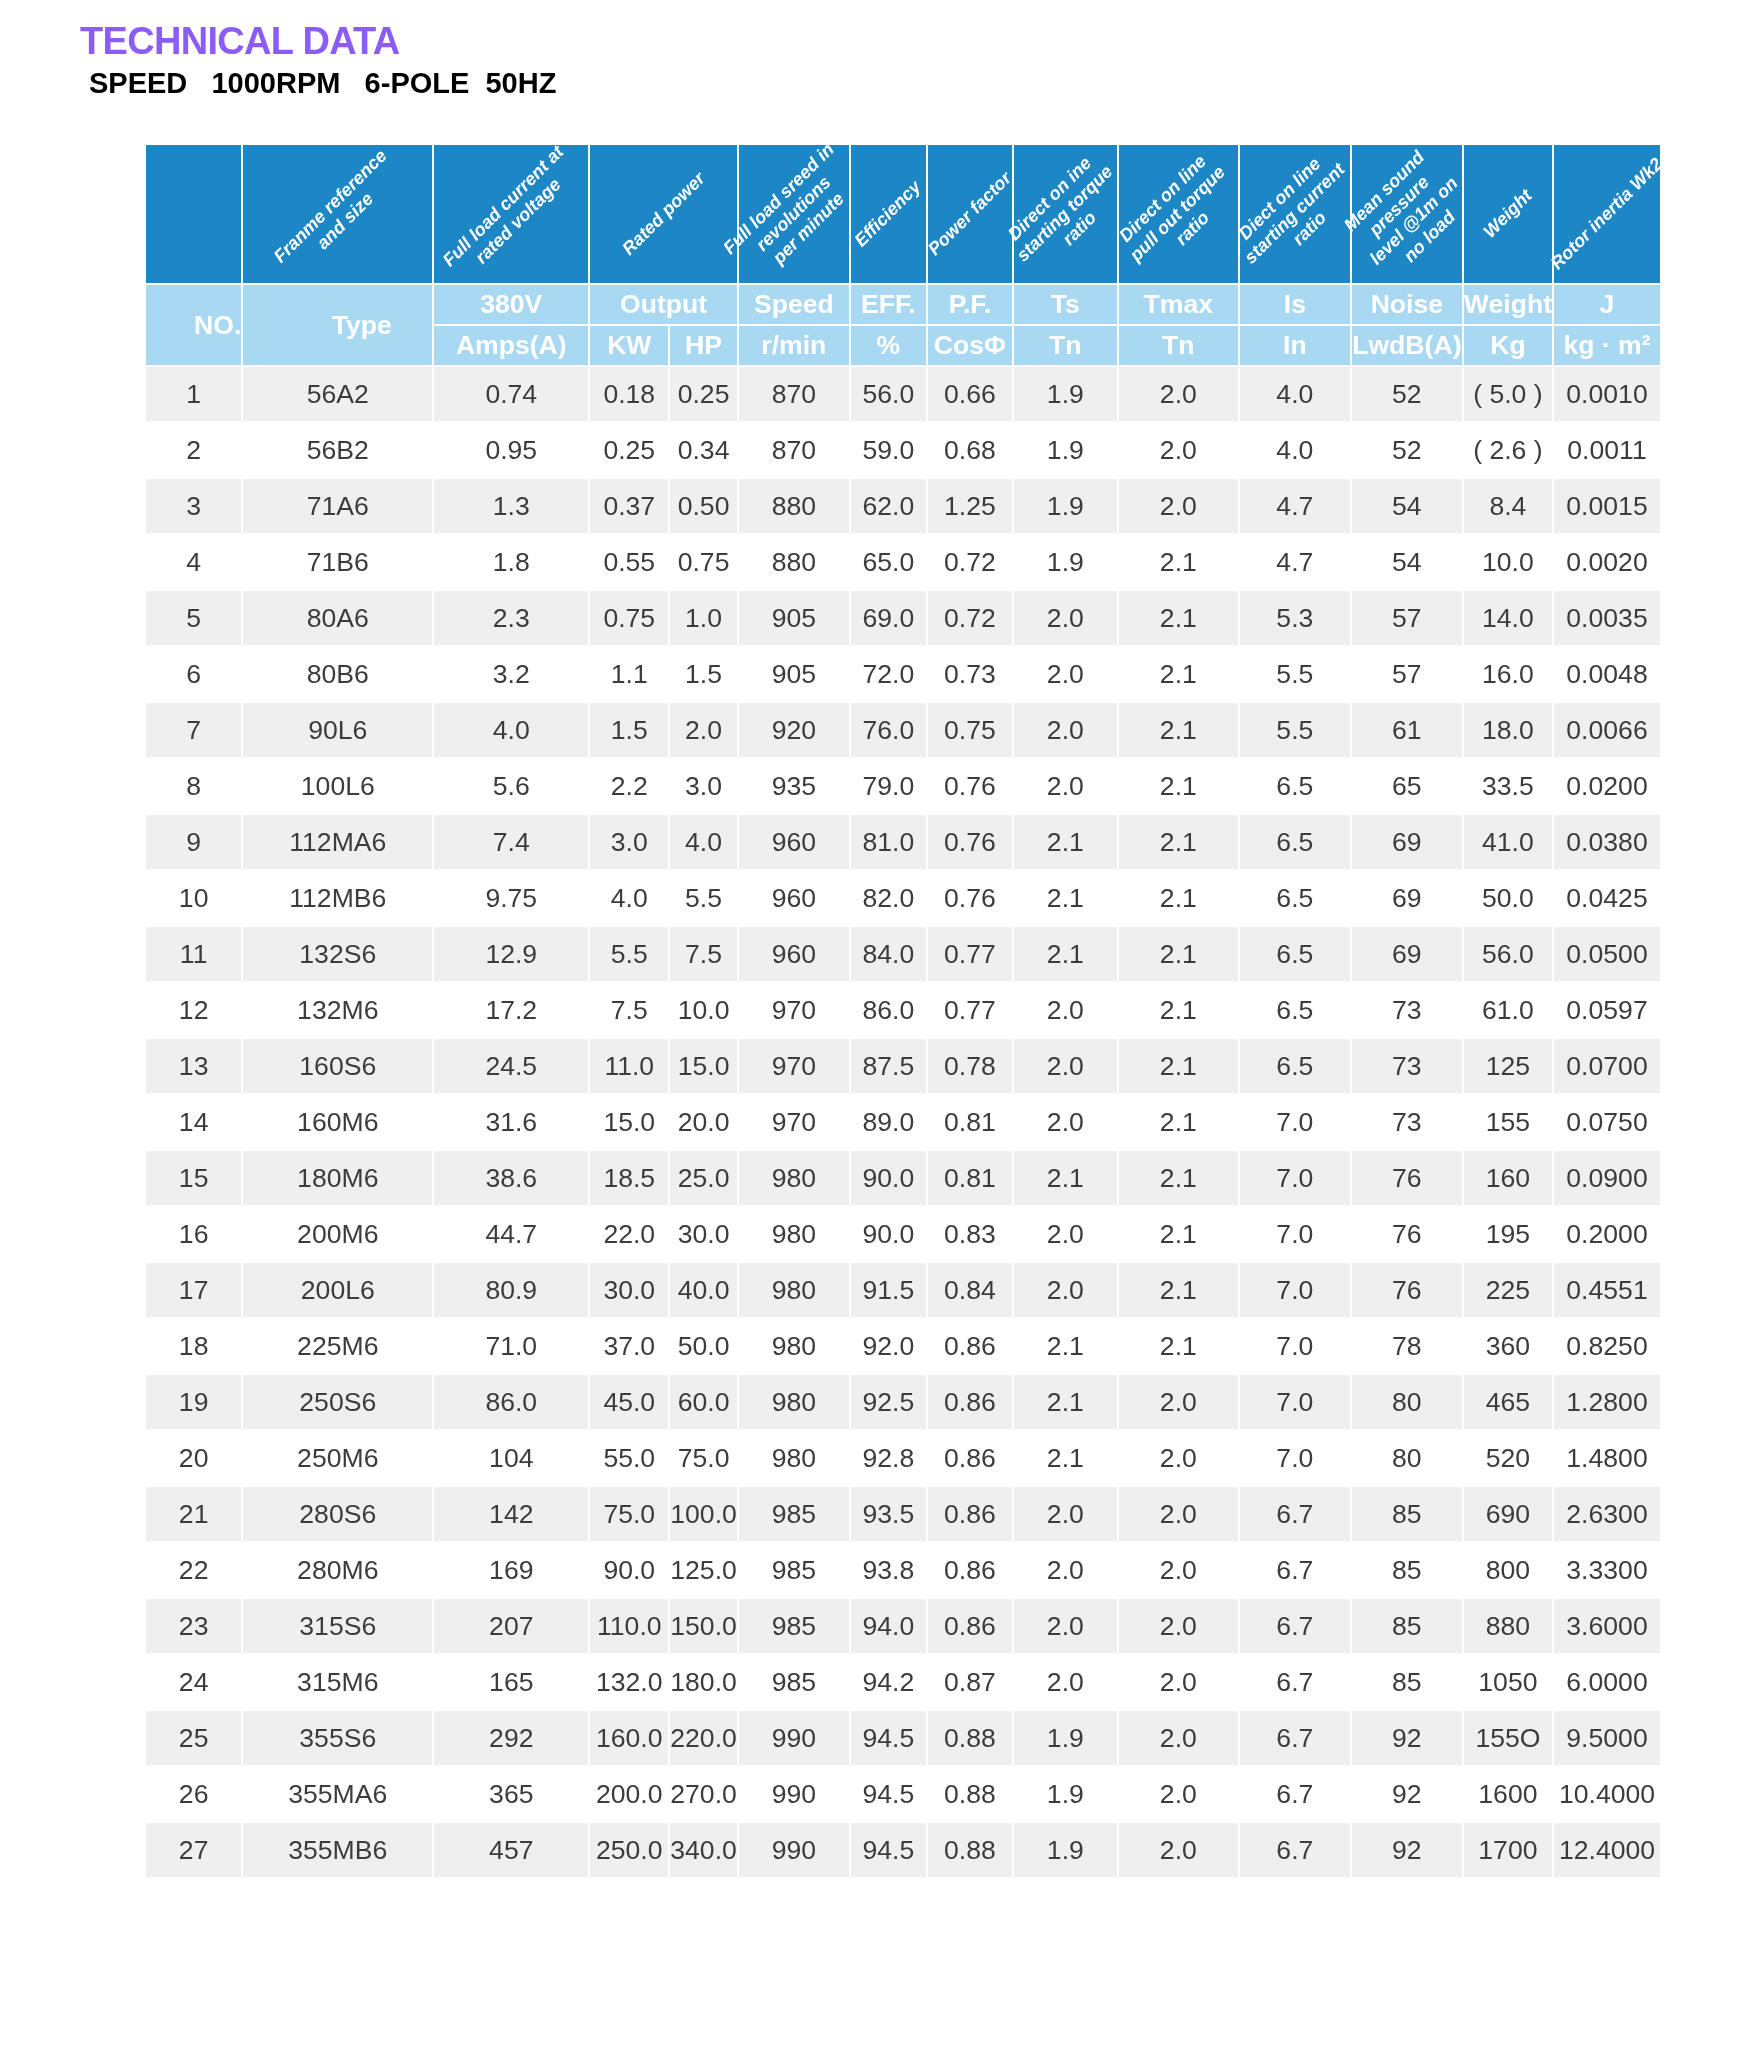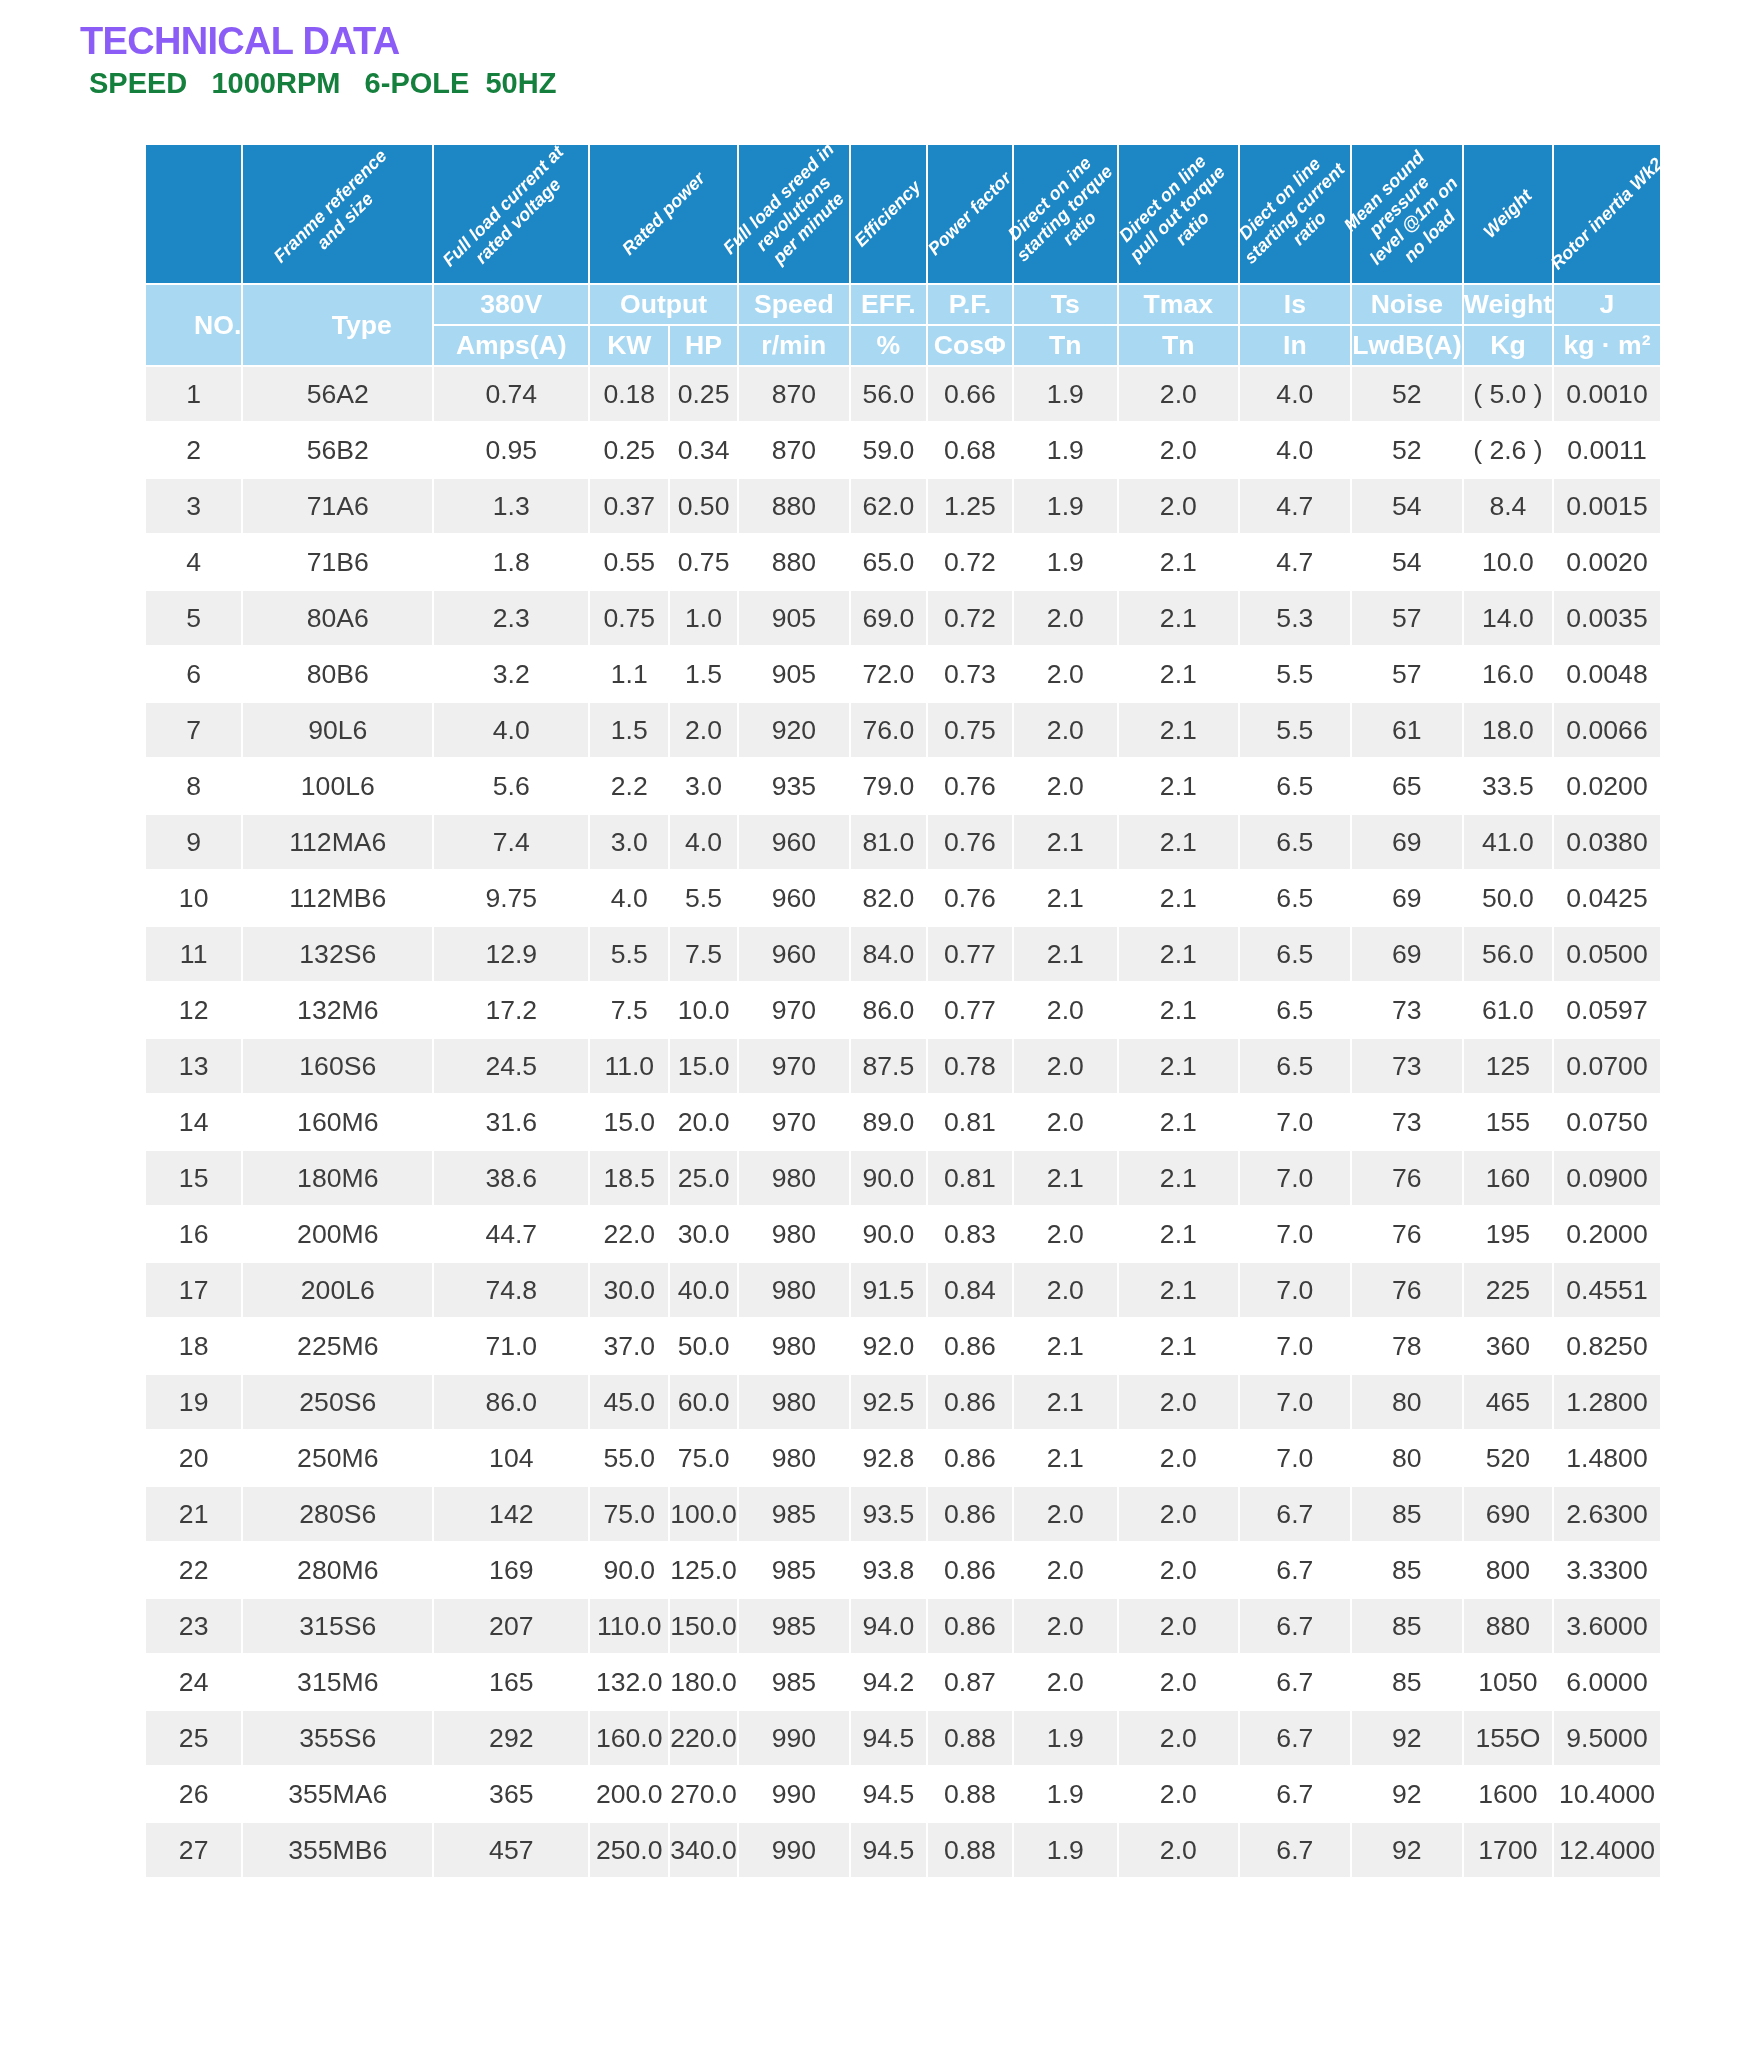--- a/index.html
+++ b/index.html
@@ -8,21 +8,21 @@
     font-family:"Liberation Sans", sans-serif;
     -webkit-font-smoothing:antialiased;
   }
   .page-title{
     position:absolute;left:80px;top:19.6px;
     font-size:38px;font-weight:900;letter-spacing:-0.7px;
     color:#8b5cf6;
   }
   .page-subtitle{
     position:absolute;left:89px;top:67px;
-    font-size:29px;font-weight:bold;color:#15803d;
+    font-size:29px;font-weight:bold;color:#000000;
     white-space:pre;letter-spacing:0px;
   }
   .tbl-wrap{position:absolute;left:144px;top:143px;}
   table{
     border-collapse:separate;border-spacing:2.8px;table-layout:fixed;
   }
   col.c-no{width:53px;}  col.c-type{width:189px;} col.c-amps{width:154px;}
   col.c-kw{width:78px;} col.c-hp{width:64px;}   col.c-speed{width:110px;}
   col.c-eff{width:75px;}col.c-pf{width:84px;}  col.c-ts{width:103px;}
   col.c-tmax{width:119px;}col.c-is{width:110px;} col.c-noise{width:110px;}
@@ -412,21 +412,21 @@
           <td>2.0</td>
           <td>2.1</td>
           <td>7.0</td>
           <td>76</td>
           <td>195</td>
           <td>0.2000</td>
         </tr>
         <tr class="odd">
           <td>17</td>
           <td>200L6</td>
-          <td>74.8</td>
+          <td>80.9</td>
           <td>30.0</td>
           <td>40.0</td>
           <td>980</td>
           <td>91.5</td>
           <td>0.84</td>
           <td>2.0</td>
           <td>2.1</td>
           <td>7.0</td>
           <td>76</td>
           <td>225</td>

